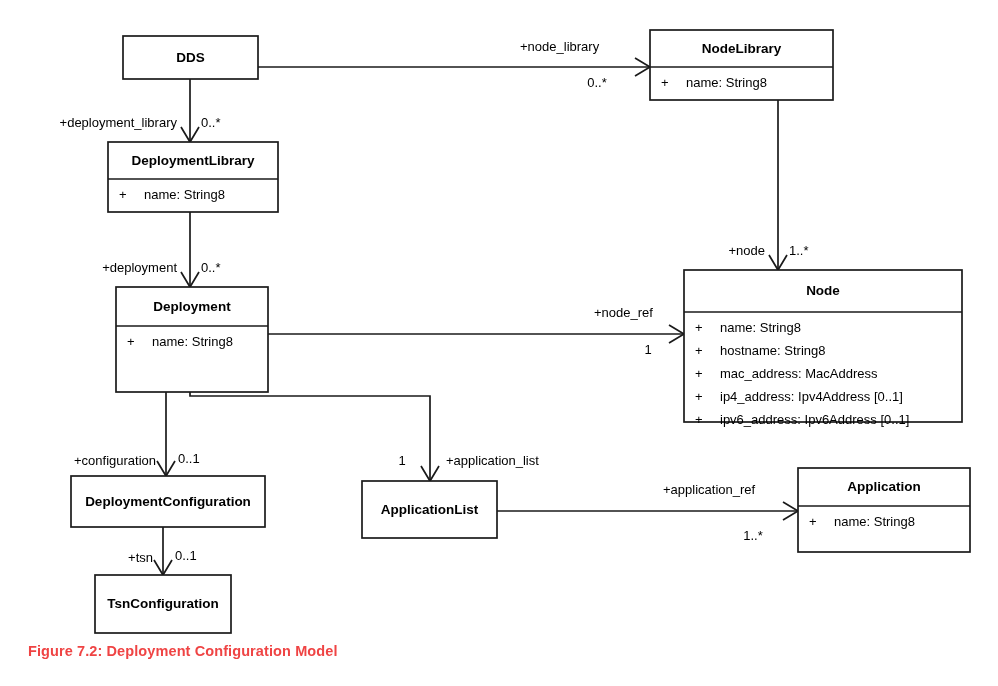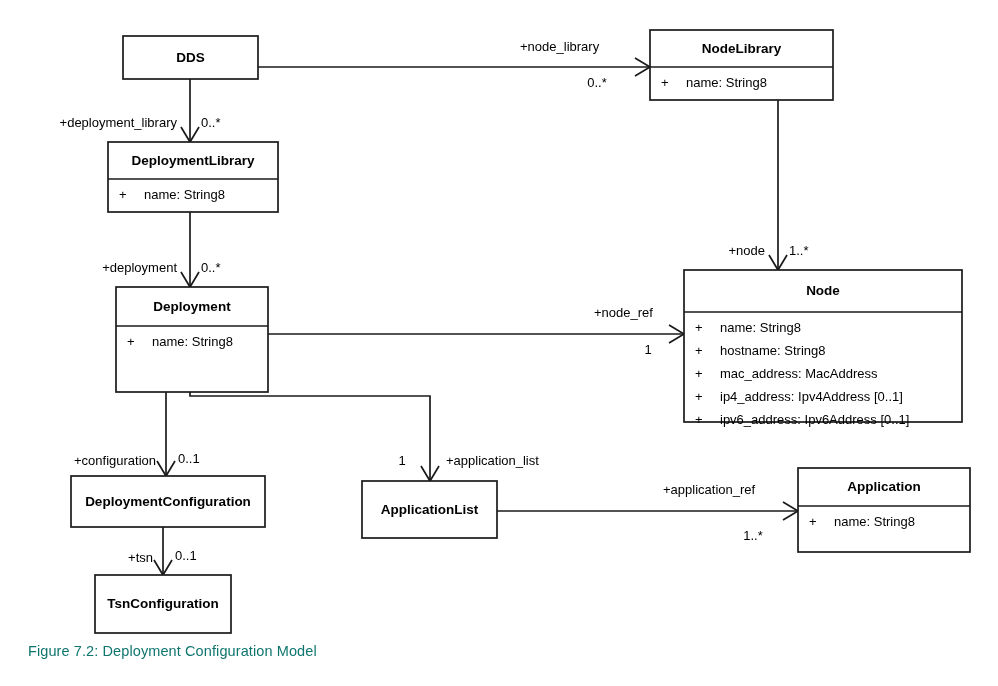--- a/index.html
+++ b/index.html
@@ -79,22 +79,22 @@
   }
   .uml-edge-label.anchor-start { text-anchor: start; }
   .uml-edge-label.anchor-end   { text-anchor: end; }
   .uml-edge-label.anchor-mid   { text-anchor: middle; }
   .figure-caption {
     position: absolute;
     left: 28px;
     top: 643px;
     font-family: "Liberation Sans", sans-serif;
     font-size: 14.5px;
-    font-weight: normal;
-    color: #0f766e;
+    font-weight: bold;
+    color: #ef4444;
     letter-spacing: 0.1px;
     white-space: nowrap;
   }
 </style>
 </head>
 <body>
 
 <div id="diagram-root">
   <svg id="uml-canvas" viewBox="0 0 998 686">
     <g id="edges-layer">

